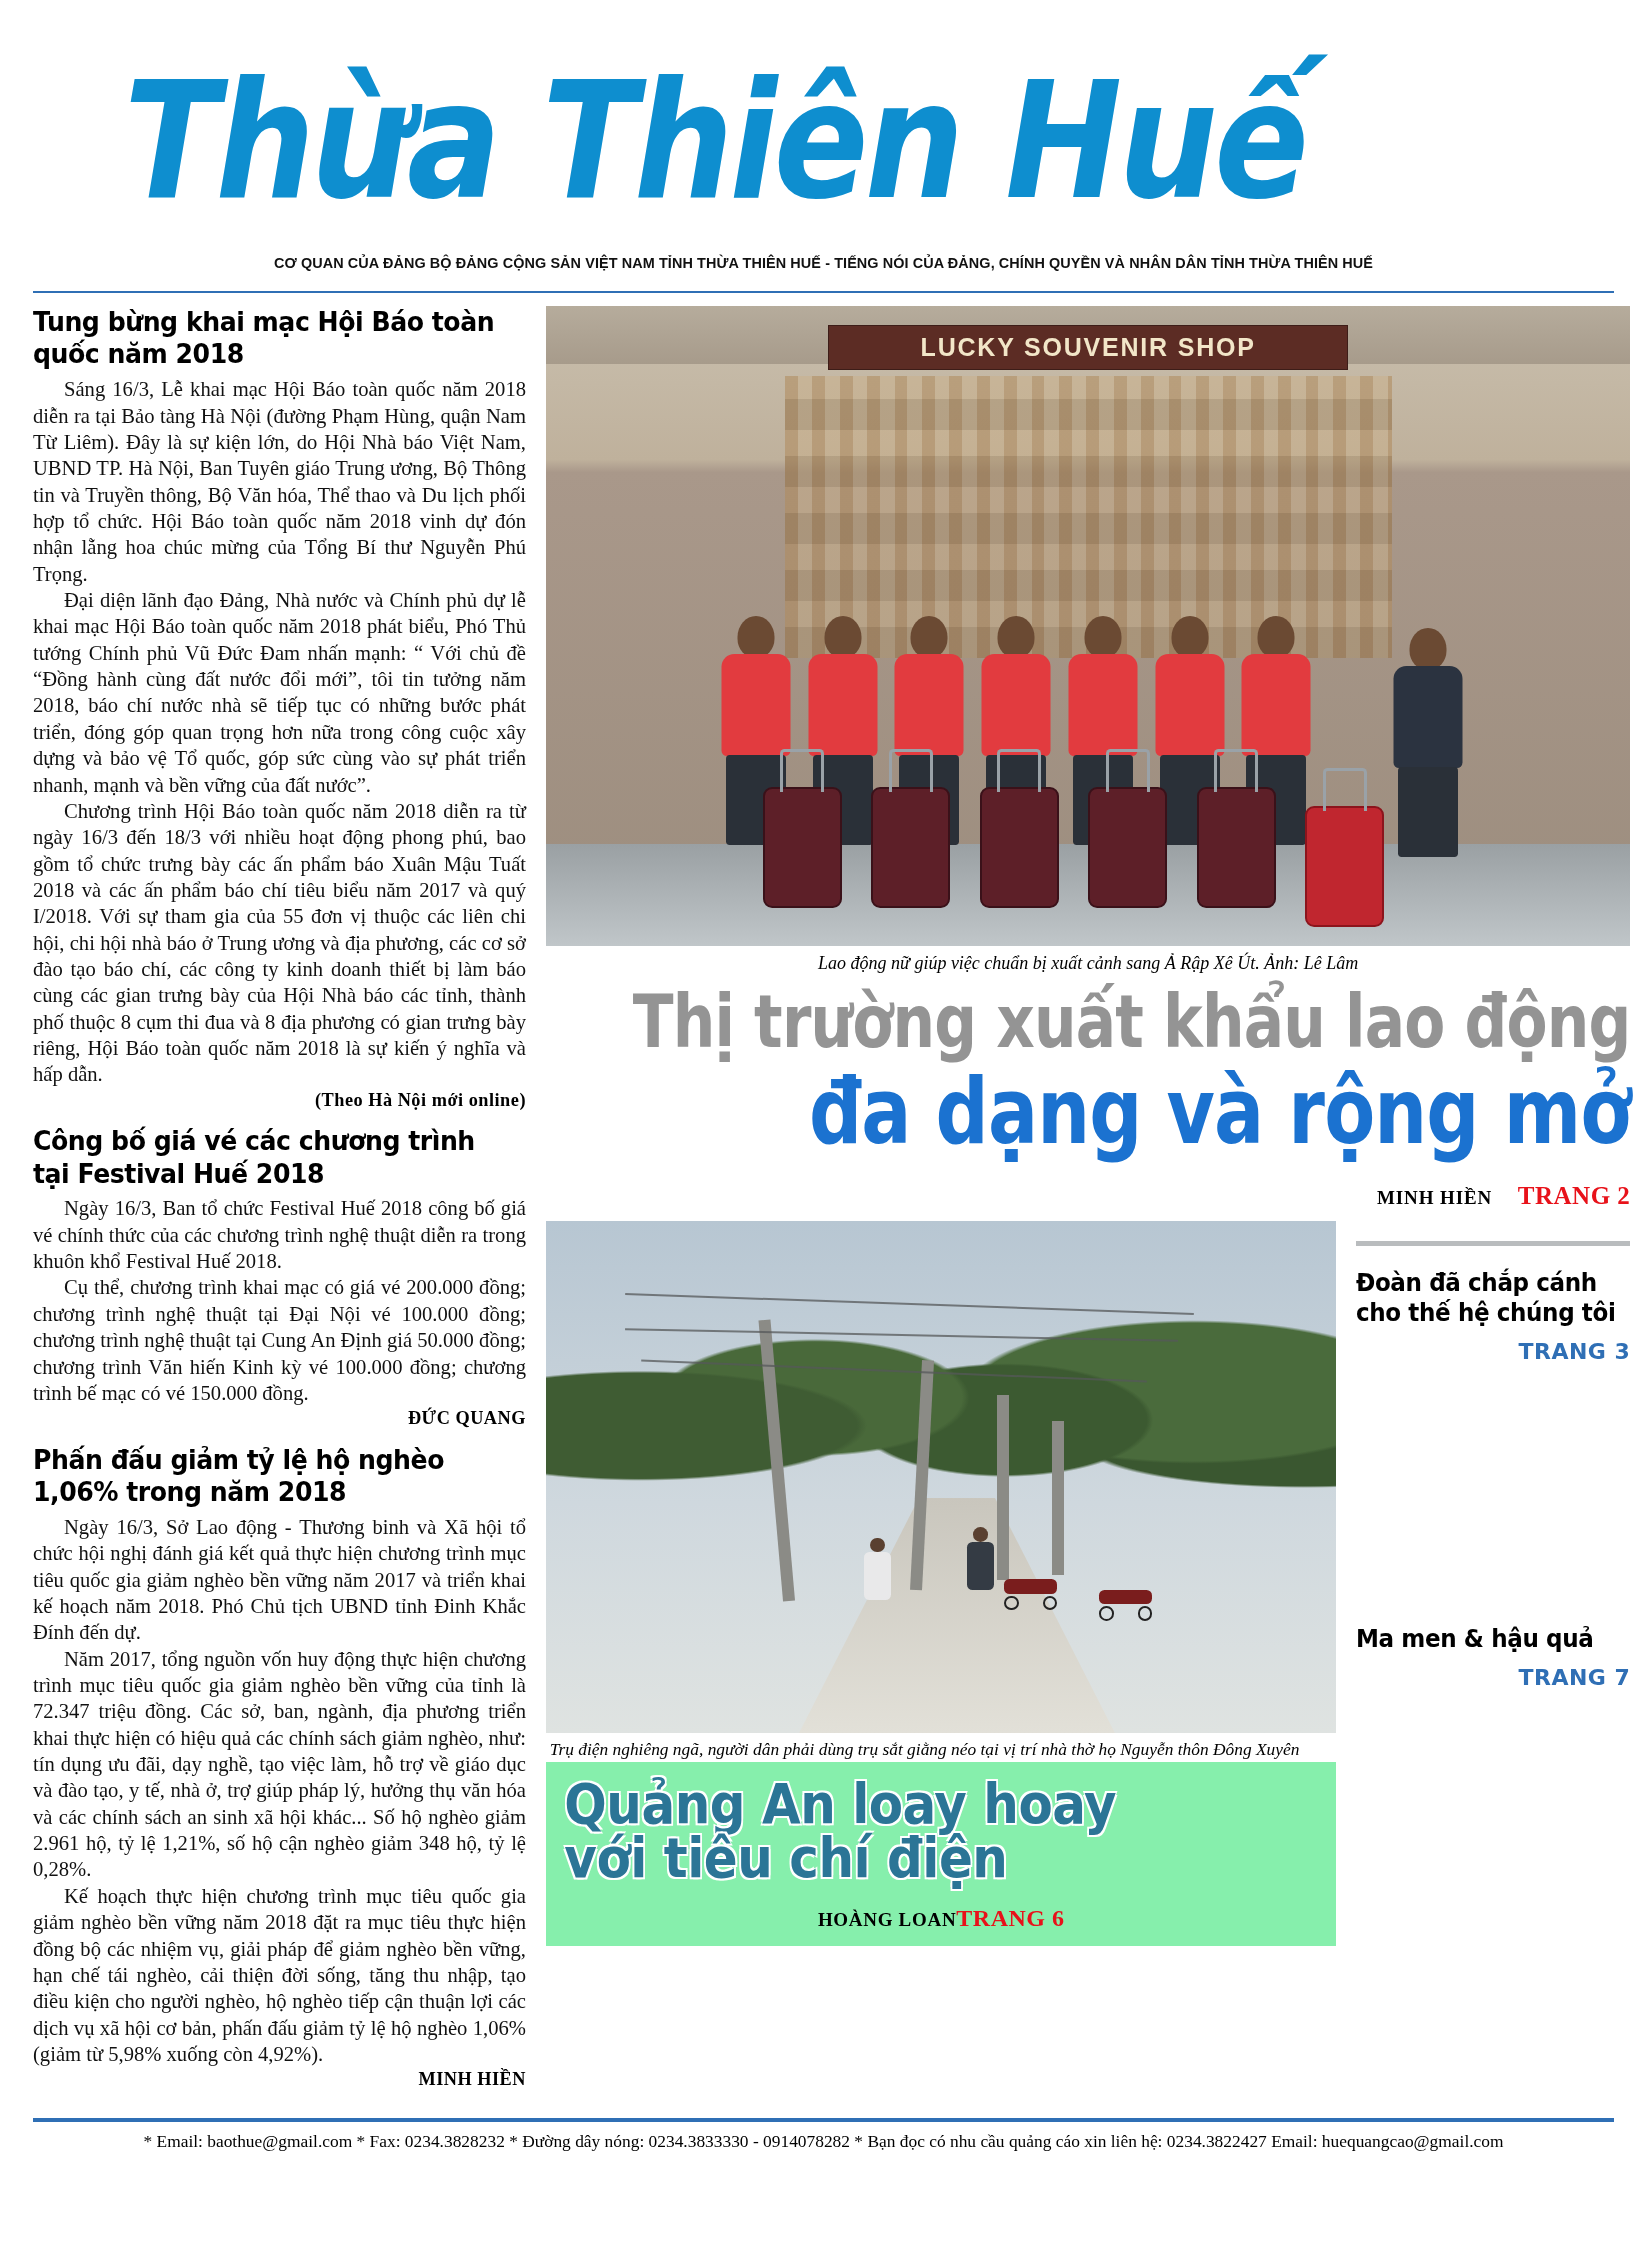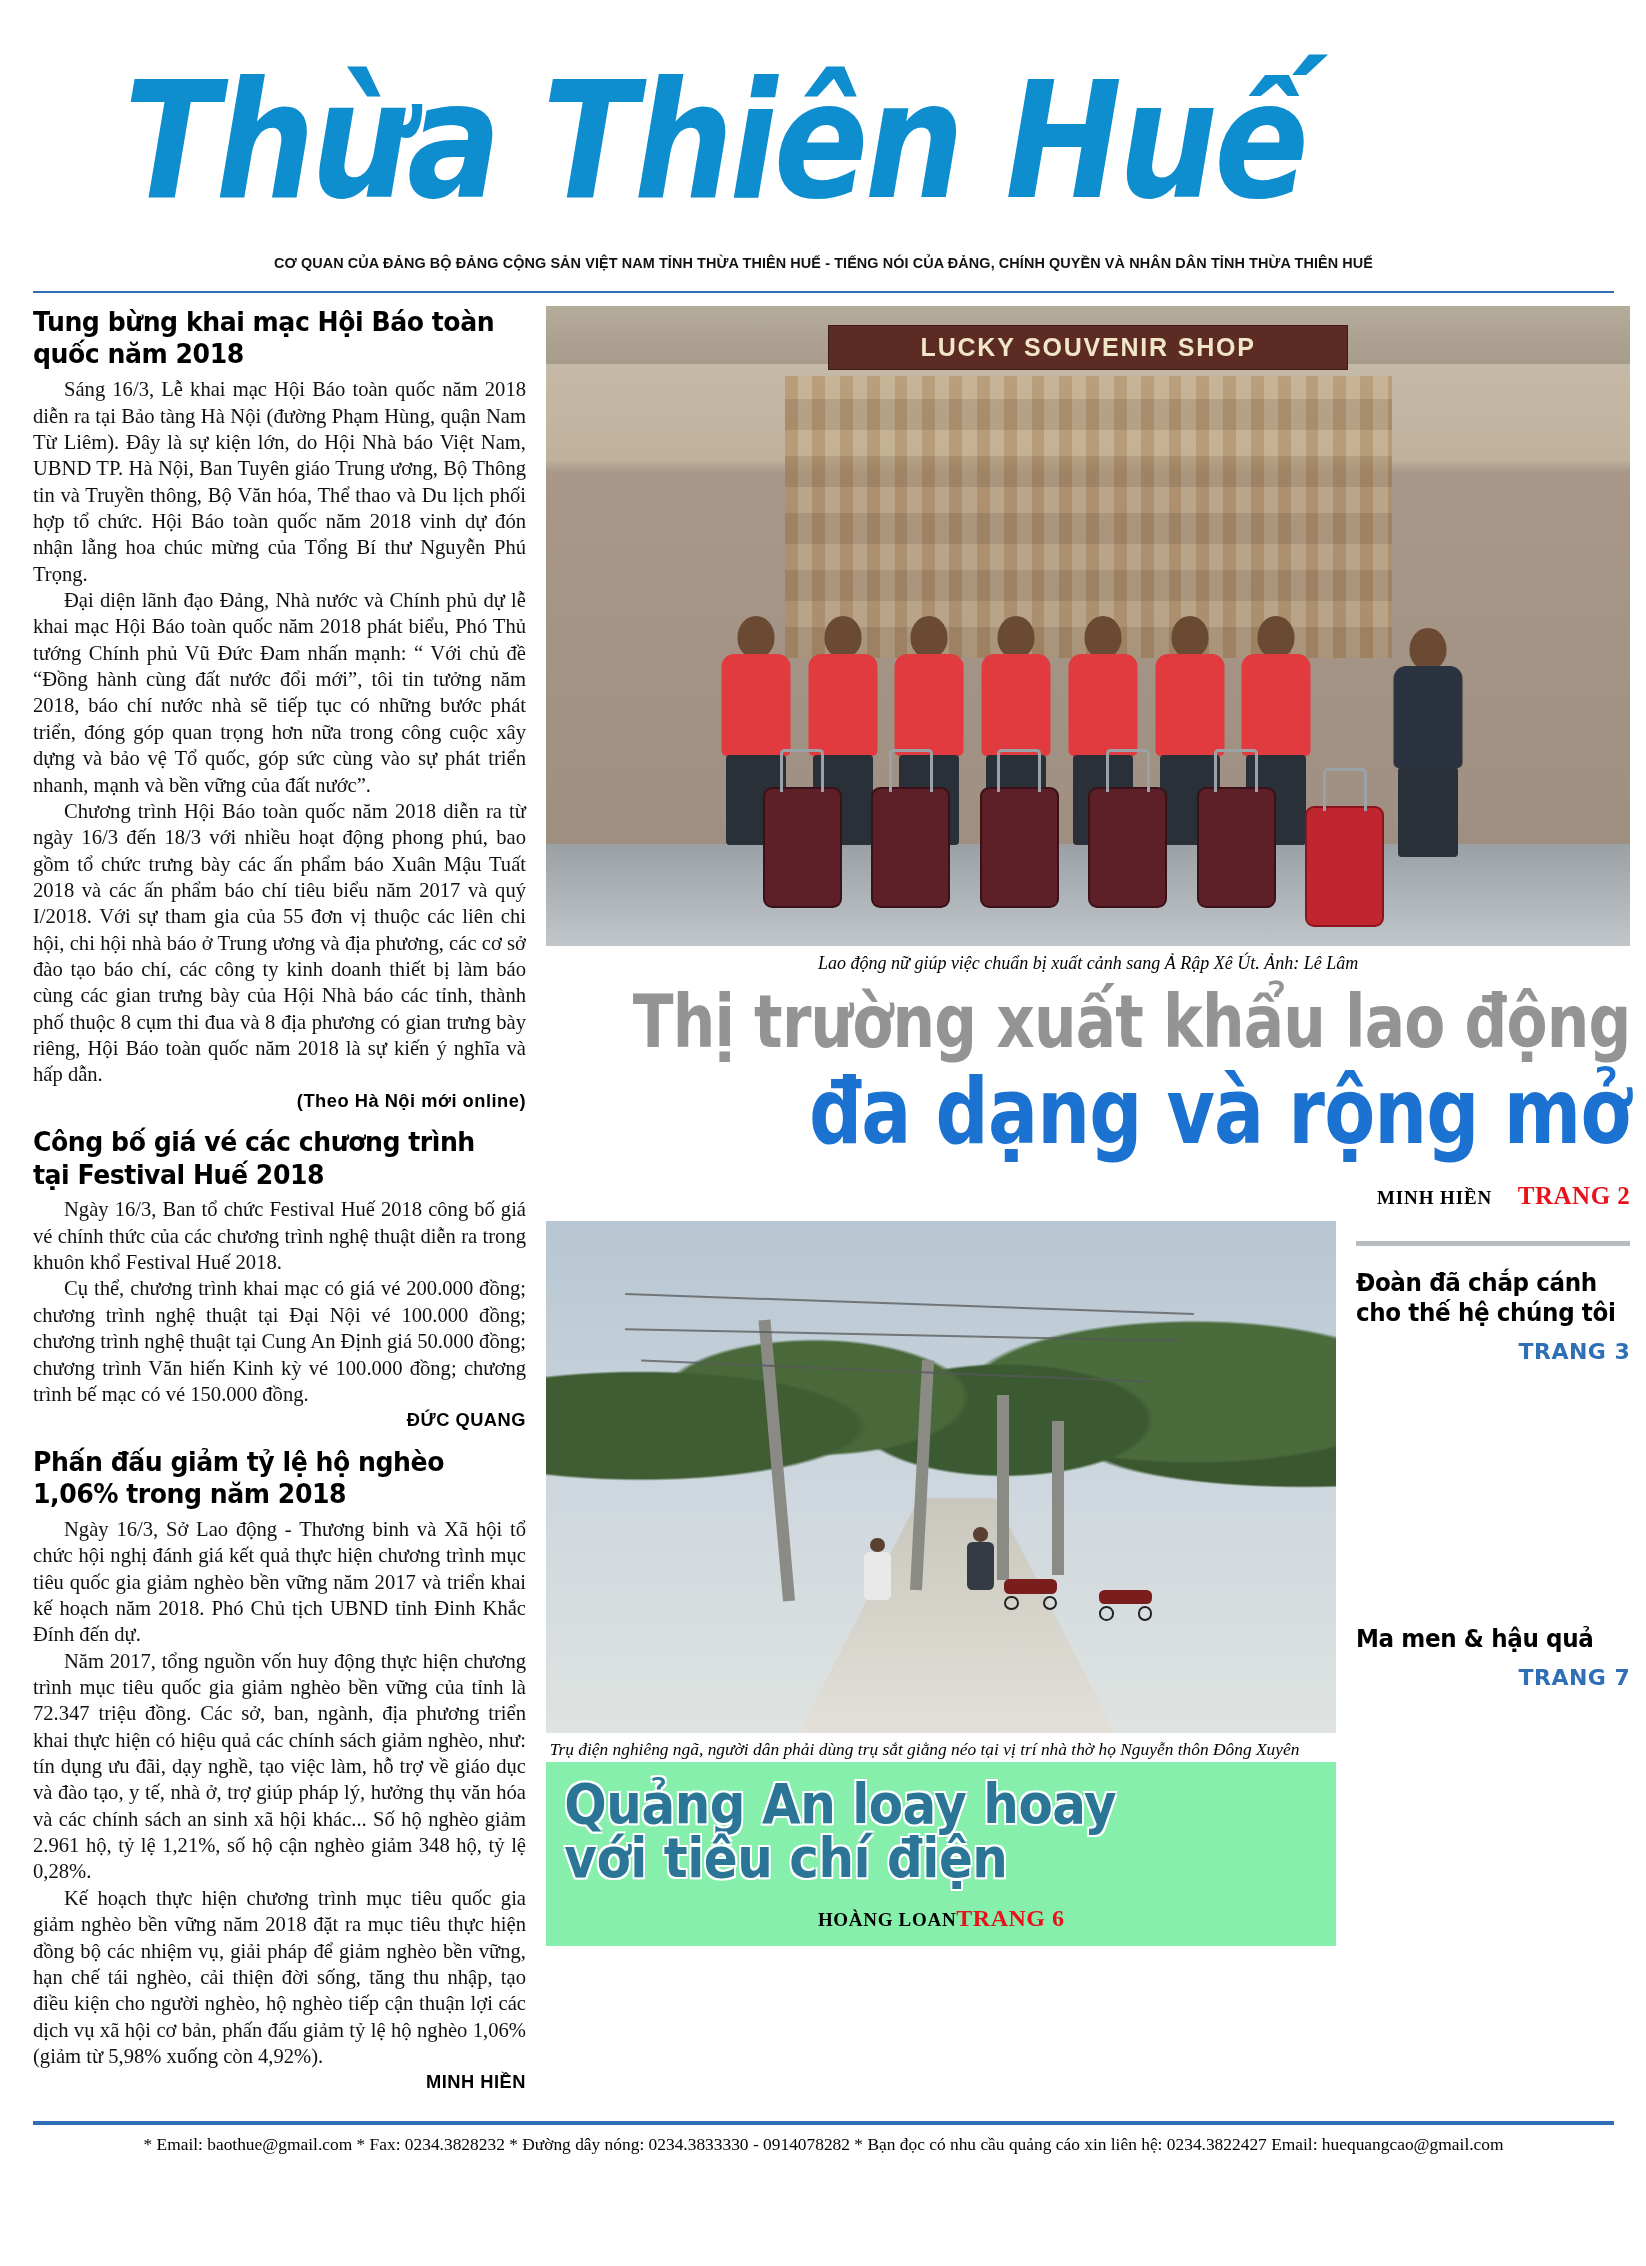--- a/index.html
+++ b/index.html
@@ -83,21 +83,21 @@
     font-weight: bold; font-size: 26.5px; line-height: 1.22;
     color: #000; margin-bottom: 5.5px; letter-spacing: -0.5px;
     transform: scaleX(0.95); transform-origin: left;
   }
   p.art-body {
     font-family: "Liberation Serif", serif;
     font-size: 20.6px; line-height: 1.28;
     text-align: justify; text-indent: 31px; color: #111;
   }
   .byline {
-    font-family: Liberation Sans, sans-serif;
+    font-family: Liberation Serif, serif;
     font-weight: bold; font-size: 18.3px; text-align: right;
     letter-spacing: 0.5px; margin-top: 1.8px; color: #000;
   }
   .art-block { margin-bottom: 14.6px; }
 
   
   .hero-photo {
     position: relative; width: 100%; height: 640px;
     overflow: hidden; background: #6b5a4a;
   }

